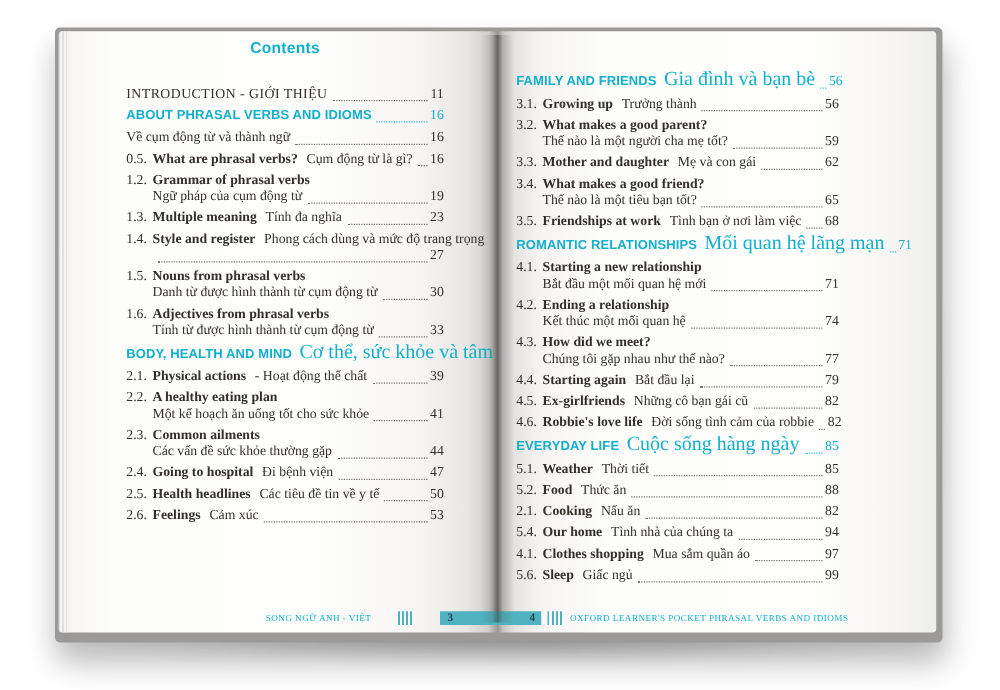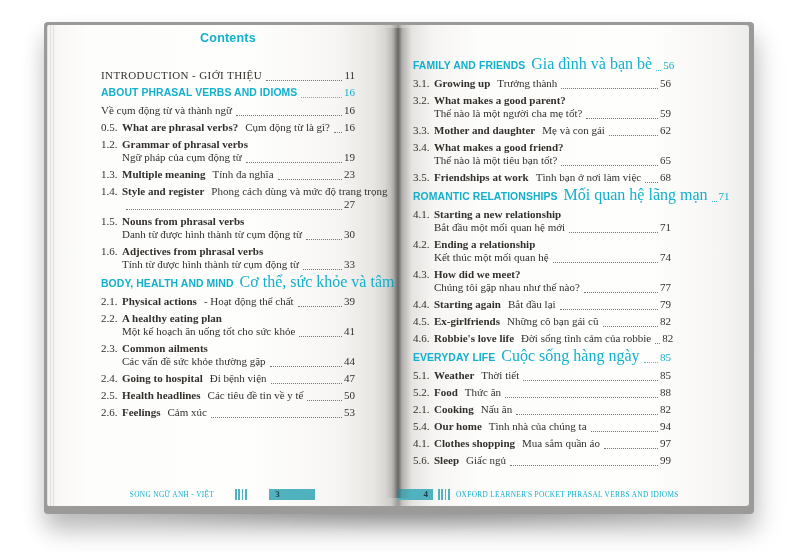--- a/index.html
+++ b/index.html
@@ -45,21 +45,21 @@
     color:var(--accent);letter-spacing:.1px;white-space:pre;}
   .sec-vi{margin-left:6px;color:var(--accent);font-size:16px;white-space:pre;text-align:center;}
   .intro-en{letter-spacing:.4px;white-space:pre;}
   .leader{flex:1 1 8px;min-width:5px;align-self:flex-end;height:3px;margin:0 2px 1px 4px;
     border-bottom:1.4px dotted #7a7672;}
   .leader.cy{border-bottom-color:rgba(18,176,205,.8);}
   .pg{flex:0 0 auto;}
   .pg.cy{color:var(--accent);}
   
   .footer{position:absolute;left:0;right:0;bottom:6px;height:12px;display:flex;align-items:center;}
-  .footer-left{justify-content:center;gap:16px;}
+  .footer-left{justify-content:flex-end;gap:16px;}
   .footer-right{justify-content:flex-start;}
   .f-label{font-size:7.3px;color:var(--accent);letter-spacing:.35px;white-space:pre;}
   .f-bars{width:13px;height:11px;margin:0 5px;flex:0 0 auto;
     background:repeating-linear-gradient(90deg,var(--band) 0 1.6px,transparent 1.6px 3.4px);}
   .f-band{height:11px;background:var(--band);display:flex;align-items:center;flex:0 0 auto;}
   .f-band-l{width:40px;justify-content:flex-start;padding-left:6px;}
   .f-band-r{width:30px;justify-content:flex-end;padding-right:5px;}
   .f-num{font-weight:bold;font-size:9px;color:var(--fnum);line-height:11px;}
 </style>
 </head>

